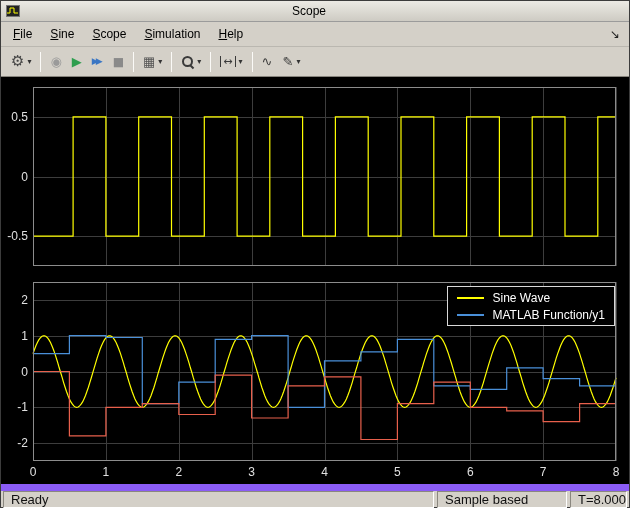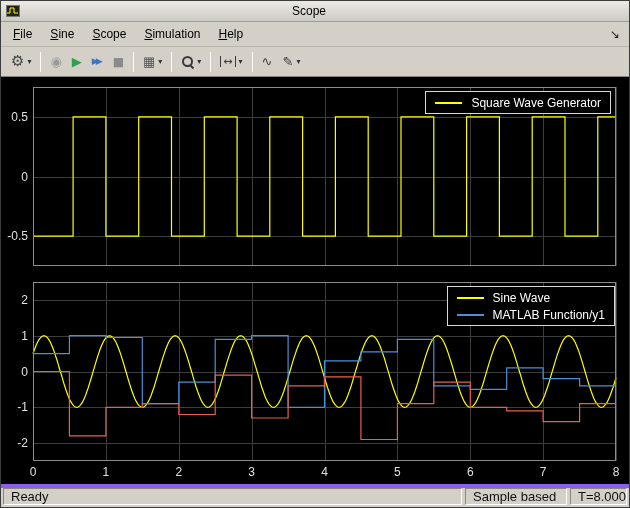--- a/index.html
+++ b/index.html
@@ -70,29 +70,29 @@
   #plot-bottom { height:208px; margin-top:3px; }
   .legend {
     position:absolute; background:#000; border:1px solid #d8d8d8;
     padding:3px 9px; display:flex; flex-direction:column; gap:2px;
   }
   .lg-row { display:flex; align-items:center; gap:9px; height:15px; }
   .lg-line { width:27px; border-top:2px solid #fff; display:inline-block; }
   .lg-label { color:#fff; font-size:12px; white-space:nowrap; }
   
   .statusbar {
-    height:23px; flex:0 0 23px; display:flex; align-items:flex-end; gap:3px;
-    background:#d4d0c8; padding:2px 2px; border-top:4px solid #8b5cf6;
+    height:23px; flex:0 0 23px; display:flex; align-items:center; gap:3px;
+    background:#d4d0c8; padding:2px 2px; border-top:7px solid #8b5cf6;
   }
   .panel {
     border:1px solid; border-color:#8a877f #ffffff #ffffff #8a877f;
     display:flex; align-items:center; font-size:13px; padding:0 7px; color:#111;
   }
   .panel.ready { flex:1; }
-  .panel.sample { width:102px; }
+  .panel.sample { width:130px; }
   .panel.time { width:57px; }
 </style>
 </head>
 <body>
 
 <div class="window">
 
   <div class="titlebar">
     <svg class="app-icon" viewBox="0 0 14 12">
       <rect x="0.5" y="0.5" width="13" height="11" fill="#222" stroke="#777"></rect>
@@ -167,26 +167,21 @@
           <line x1="540.5" y1="8" x2="540.5" y2="187" stroke="#3d3d3d"></line>
           <line x1="613.5" y1="8" x2="613.5" y2="187" stroke="#3d3d3d"></line>
           <line x1="30" y1="157.5" x2="613" y2="157.5" stroke="#3d3d3d"></line>
           <line x1="30" y1="98.5" x2="613" y2="98.5" stroke="#3d3d3d"></line>
           <line x1="30" y1="38.5" x2="613" y2="38.5" stroke="#3d3d3d"></line>
           <polyline points="30.0,157.2 70.1,157.2 70.1,37.8 102.9,37.8 102.9,157.2 135.7,157.2 135.7,37.8 168.5,37.8 168.5,157.2 201.3,157.2 201.3,37.8 234.1,37.8 234.1,157.2 266.8,157.2 266.8,37.8 299.6,37.8 299.6,157.2 332.4,157.2 332.4,37.8 365.2,37.8 365.2,157.2 398.0,157.2 398.0,37.8 430.8,37.8 430.8,157.2 463.6,157.2 463.6,37.8 496.4,37.8 496.4,157.2 529.2,157.2 529.2,37.8 562.0,37.8 562.0,157.2 594.8,157.2 594.8,37.8 613.0,37.8" fill="none" stroke="#ffff00" stroke-width="1.2"></polyline>
           <rect x="30.5" y="8.5" width="582" height="178" fill="none" stroke="#8c8c8c"></rect>
           <text x="25" y="161.16666666666669" text-anchor="end" fill="#e0e0e0" font-size="12" font-family="Liberation Sans, sans-serif">-0.5</text>
           <text x="25" y="101.5" text-anchor="end" fill="#e0e0e0" font-size="12" font-family="Liberation Sans, sans-serif">0</text>
           <text x="25" y="41.83333333333333" text-anchor="end" fill="#e0e0e0" font-size="12" font-family="Liberation Sans, sans-serif">0.5</text>
-        </svg><div class="legend" style="top: 12px; right: 16px;">
-          <div class="lg-row">
-            <span class="lg-line" style="border-top-color: rgb(255, 255, 0);"></span>
-            <span class="lg-label">Square Wave Generator</span>
-          </div>
-        </div></div>
+        </svg></div>
     <div class="plot" id="plot-bottom"><svg width="624" height="208">
           <rect x="30" y="8" width="583" height="179" fill="#000000"></rect>
           <line x1="30.5" y1="8" x2="30.5" y2="187" stroke="#3d3d3d"></line>
           <line x1="103.5" y1="8" x2="103.5" y2="187" stroke="#3d3d3d"></line>
           <line x1="176.5" y1="8" x2="176.5" y2="187" stroke="#3d3d3d"></line>
           <line x1="249.5" y1="8" x2="249.5" y2="187" stroke="#3d3d3d"></line>
           <line x1="322.5" y1="8" x2="322.5" y2="187" stroke="#3d3d3d"></line>
           <line x1="394.5" y1="8" x2="394.5" y2="187" stroke="#3d3d3d"></line>
           <line x1="467.5" y1="8" x2="467.5" y2="187" stroke="#3d3d3d"></line>
           <line x1="540.5" y1="8" x2="540.5" y2="187" stroke="#3d3d3d"></line>

